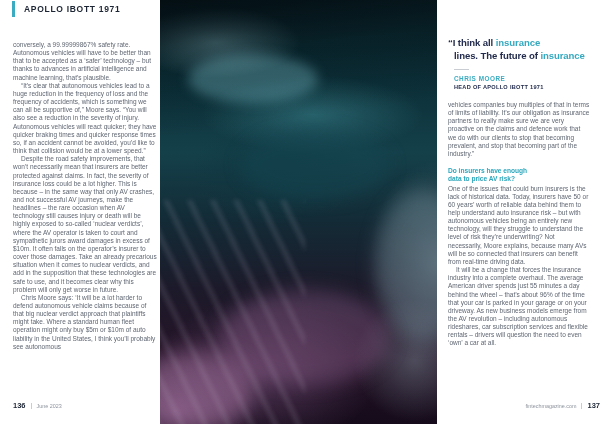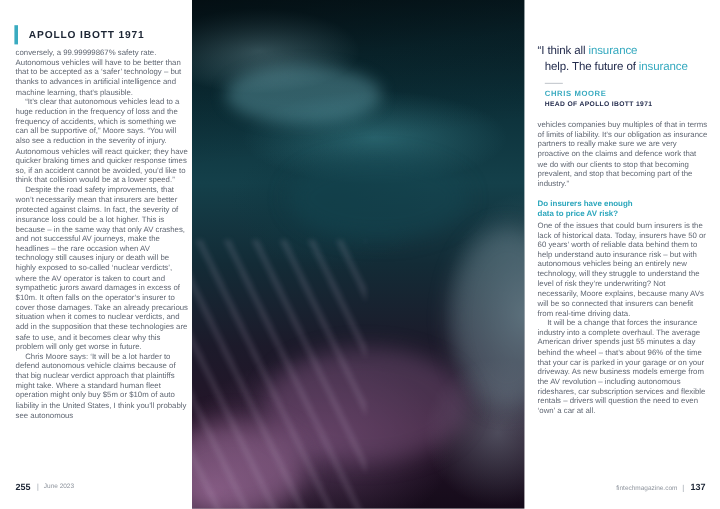--- a/index.html
+++ b/index.html
@@ -4,21 +4,21 @@
 <style>
   html, body { margin:0; padding:0; }
   body {
     width:600px; height:424px; position:relative; overflow:hidden;
     background:#ffffff;
     font-family:"Liberation Sans", sans-serif;
     -webkit-font-smoothing:antialiased;
   }
 
   
-  .kicker { position:absolute; left:12px; top:21px; display:flex; align-items:center; gap:9px;justify-content:flex-end; }
+  .kicker { position:absolute; left:12px; top:1px; display:flex; align-items:center; gap:9px;justify-content:flex-end; }
   .kicker-bar { width:3px; height:16px; background:#3aabc0; }
   .kicker-text { font-size:8.5px; font-weight:bold; letter-spacing:0.7px; color:#1c2534; }
 
   
   .col-left {
     position:absolute; left:13px; top:41px; width:144px;
     font-size:6.5px; line-height:8.15px; color:#5f6672; text-align:left;
   }
   .col-left p, .col-right p { margin:0; }
   p.indent { text-indent:8px; }
@@ -48,33 +48,33 @@
   .blob-gray   { left:215px; top:190px; width:95px;  height:150px; background:rgba(125,150,160,0.35); filter:blur(9px); }
   .rays {
     position:absolute; left:-25px; top:200px; width:170px; height:230px;
     background:repeating-linear-gradient(64deg, rgba(205,190,215,0.15) 0 5px, rgba(0,0,0,0) 5px 21px);
     filter:blur(2px);
   }
 
   
   .col-right { position:absolute; left:448px; top:36px; width:142px; }
   .pull-quote { margin:0; padding:0; }
-  .qline { font-size:9.6px; font-weight:normal; line-height:13px; color:#232c4d; white-space:nowrap; padding-left:6px; letter-spacing:-0.1px; }
+  .qline { font-size:9.6px; font-weight:bold; line-height:13px; color:#232c4d; white-space:nowrap; padding-left:6px; letter-spacing:-0.1px; }
   .qline.first { padding-left:0; }
   .q-accent { color:#35a9bf; }
   .attr-rule { width:15px; height:1px; background:#c9cdd2; margin:7px 0 5px 6px; }
   .attr-name { font-size:6.4px; font-weight:bold; color:#3aabc0; letter-spacing:0.5px; padding-left:6px; }
   .attr-role { font-size:5.6px; font-weight:bold; color:#232c4d; letter-spacing:0.3px; padding-left:6px; margin-top:2px; }
   .right-body { margin-top:11px; font-size:6.5px; line-height:8.15px; color:#5f6672; }
   .subheading { margin:9px 0 1px 0; font-size:6.6px; font-weight:bold; line-height:8.2px; color:#2ba6bc; }
 
   
   .footer { position:absolute; top:401px; display:flex; align-items:center; gap:5px; }
   .footer-left { left:13px; }
-  .footer-right { right:12px;align-items:flex-end; }
+  .footer-right { right:0; }
   .pg-num { font-size:7.5px; font-weight:bold; color:#1c2534; }
   .footer-sep { width:1px; height:6px; background:#c9cdd2; }
   .footer-muted { font-size:5.4px; color:#8d939c; }
 </style>
 </head>
 <body>
 
 <div>
 
   <header class="kicker">
@@ -95,40 +95,40 @@
     <div class="blob blob-gray"></div>
     <div class="blob blob-purple"></div>
     <div class="blob blob-pink"></div>
     <div class="rays"></div>
   </div>
 
   <div class="col-right">
 
     <blockquote class="pull-quote">
       <div class="qline first"><span>“I think all </span><span class="q-accent">insurance</span></div>
-      <div class="qline"><span>help. The future of </span><span class="q-accent">insurance</span></div>
+      <div class="qline"><span>lines. The future of </span><span class="q-accent">insurance</span></div>
     </blockquote>
 
     <div class="attr-rule"></div>
     <div class="attr-name">CHRIS MOORE</div>
     <div class="attr-role">HEAD OF APOLLO IBOTT 1971</div>
 
     <div class="right-body">
       <p>vehicles companies buy multiples of that in terms of limits of liability. It’s our obligation as insurance partners to really make sure we are very proactive on the claims and defence work that we do with our clients to stop that becoming prevalent, and stop that becoming part of the industry.”</p>
       <h3 class="subheading">
         <div>Do insurers have enough</div>
         <div>data to price AV risk?</div>
       </h3>
       <p>One of the issues that could burn insurers is the lack of historical data. Today, insurers have 50 or 60 years’ worth of reliable data behind them to help understand auto insurance risk – but with autonomous vehicles being an entirely new technology, will they struggle to understand the level of risk they’re underwriting? Not necessarily, Moore explains, because many AVs will be so connected that insurers can benefit from real-time driving data.</p>
       <p class="indent">It will be a change that forces the insurance industry into a complete overhaul. The average American driver spends just 55 minutes a day behind the wheel – that’s about 96% of the time that your car is parked in your garage or on your driveway. As new business models emerge from the AV revolution – including autonomous rideshares, car subscription services and flexible rentals – drivers will question the need to even ‘own’ a car at all.</p>
     </div>
   </div>
 
   <div class="footer footer-left">
-    <span class="pg-num">255</span>
+    <span class="pg-num">136</span>
     <span class="footer-sep"></span>
     <span class="footer-muted">June 2023</span>
   </div>
 
   <div class="footer footer-right">
     <span class="footer-muted">fintechmagazine.com</span>
     <span class="footer-sep"></span>
     <span class="pg-num">137</span>
   </div>
 

